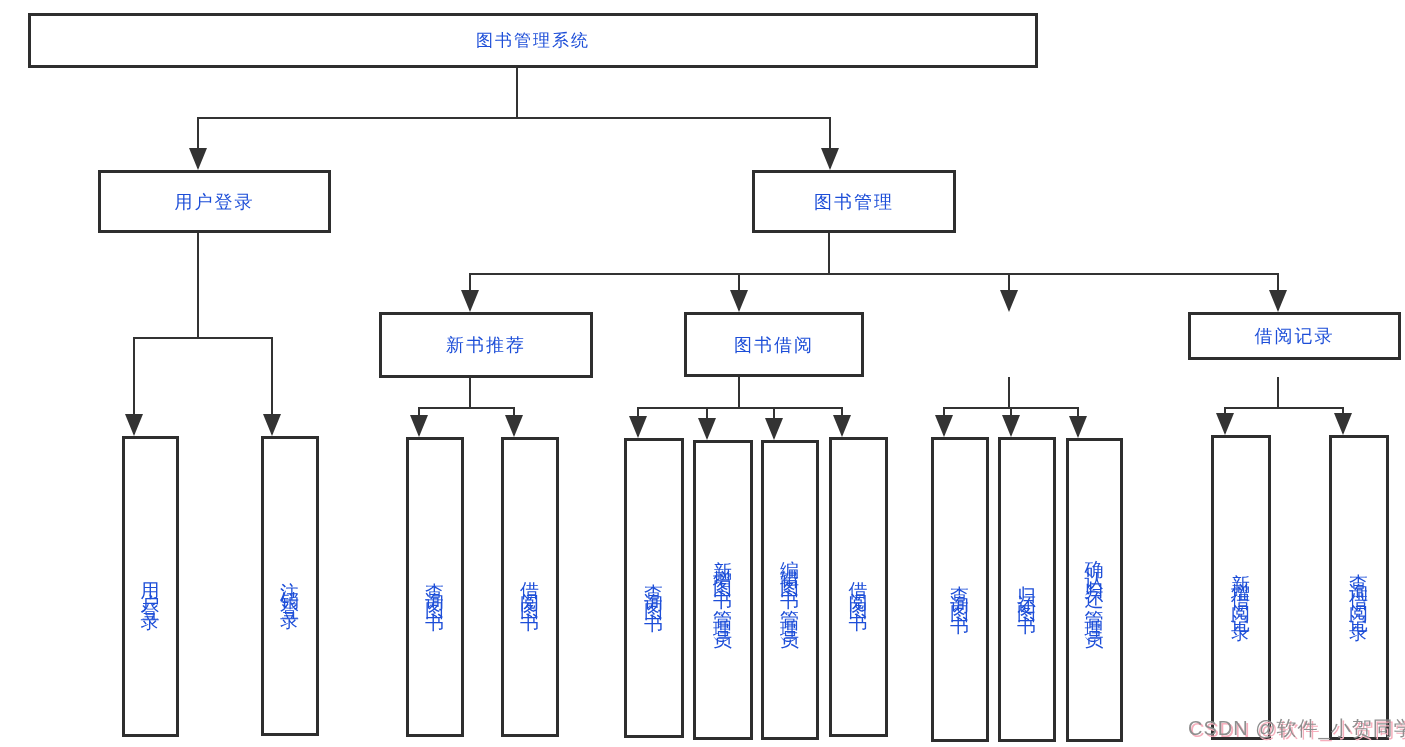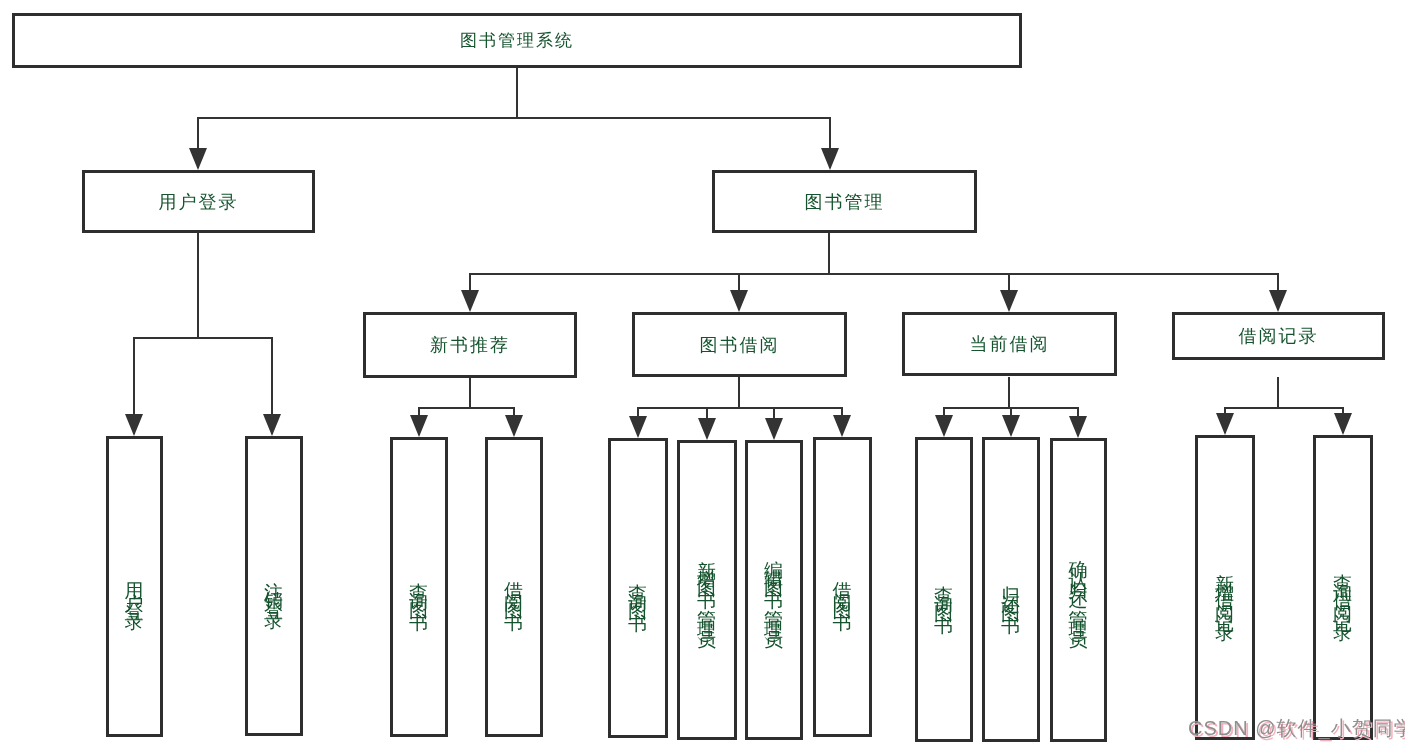--- a/index.html
+++ b/index.html
@@ -2,21 +2,21 @@
 <html><head>
 <meta charset="utf-8">
 <style>
   html,body{margin:0;padding:0;background:#ffffff;}
   .canvas{
     position:relative;width:1405px;height:747px;background:#ffffff;overflow:hidden;
     font-family:"Liberation Sans","DejaVu Sans",sans-serif;
   }
   .box{
     position:absolute;background:#ffffff;border:3px solid #2e2e2e;box-sizing:border-box;
-    display:flex;align-items:center;justify-content:center;color:#14532d;
+    display:flex;align-items:center;justify-content:center;color:#1d4ed8;margin-left:16px;
   }
   .hlabel{font-size:18px;letter-spacing:2px;white-space:nowrap;}
   .root .hlabel{font-size:17px;}
   .vlabel{
     writing-mode:vertical-rl;text-orientation:mixed;
     font-size:19px;line-height:1;letter-spacing:10px;white-space:nowrap;
   }
   .vline{position:absolute;width:2px;background:#333333;}
   .hline{position:absolute;height:2px;background:#333333;}
   .arrow{
@@ -95,32 +95,29 @@
   <div class="arrow" style="left:1216px;top:413px"></div>
   <div class="arrow" style="left:1334px;top:413px"></div>
 
   <div class="box root" style="left:12px;top:13px;width:1010px;height:55px">
     <span class="hlabel">图书管理系统</span>
   </div>
 
   <div class="box" style="left:82px;top:170px;width:233px;height:63px">
     <span class="hlabel">用户登录</span>
   </div>
-  <div class="box" style="left:712px;top:170px;width:265px;height:63px">
+  <div class="box" style="left:736px;top:170px;width:204px;height:63px">
     <span class="hlabel">图书管理</span>
   </div>
 
   <div class="box" style="left:363px;top:312px;width:214px;height:66px">
     <span class="hlabel">新书推荐</span>
   </div>
-  <div class="box" style="left:632px;top:312px;width:215px;height:65px">
+  <div class="box" style="left:668px;top:312px;width:180px;height:65px">
     <span class="hlabel">图书借阅</span>
-  </div>
-  <div class="box" style="left:902px;top:312px;width:215px;height:64px">
-    <span class="hlabel">当前借阅</span>
   </div>
   <div class="box" style="left:1172px;top:312px;width:213px;height:48px">
     <span class="hlabel">借阅记录</span>
   </div>
 
   <div class="box" style="left:106px;top:436px;width:57px;height:301px">
     <span class="vlabel">用户登录</span>
   </div>
   <div class="box" style="left:245px;top:436px;width:58px;height:300px">
     <span class="vlabel">注销登录</span>

